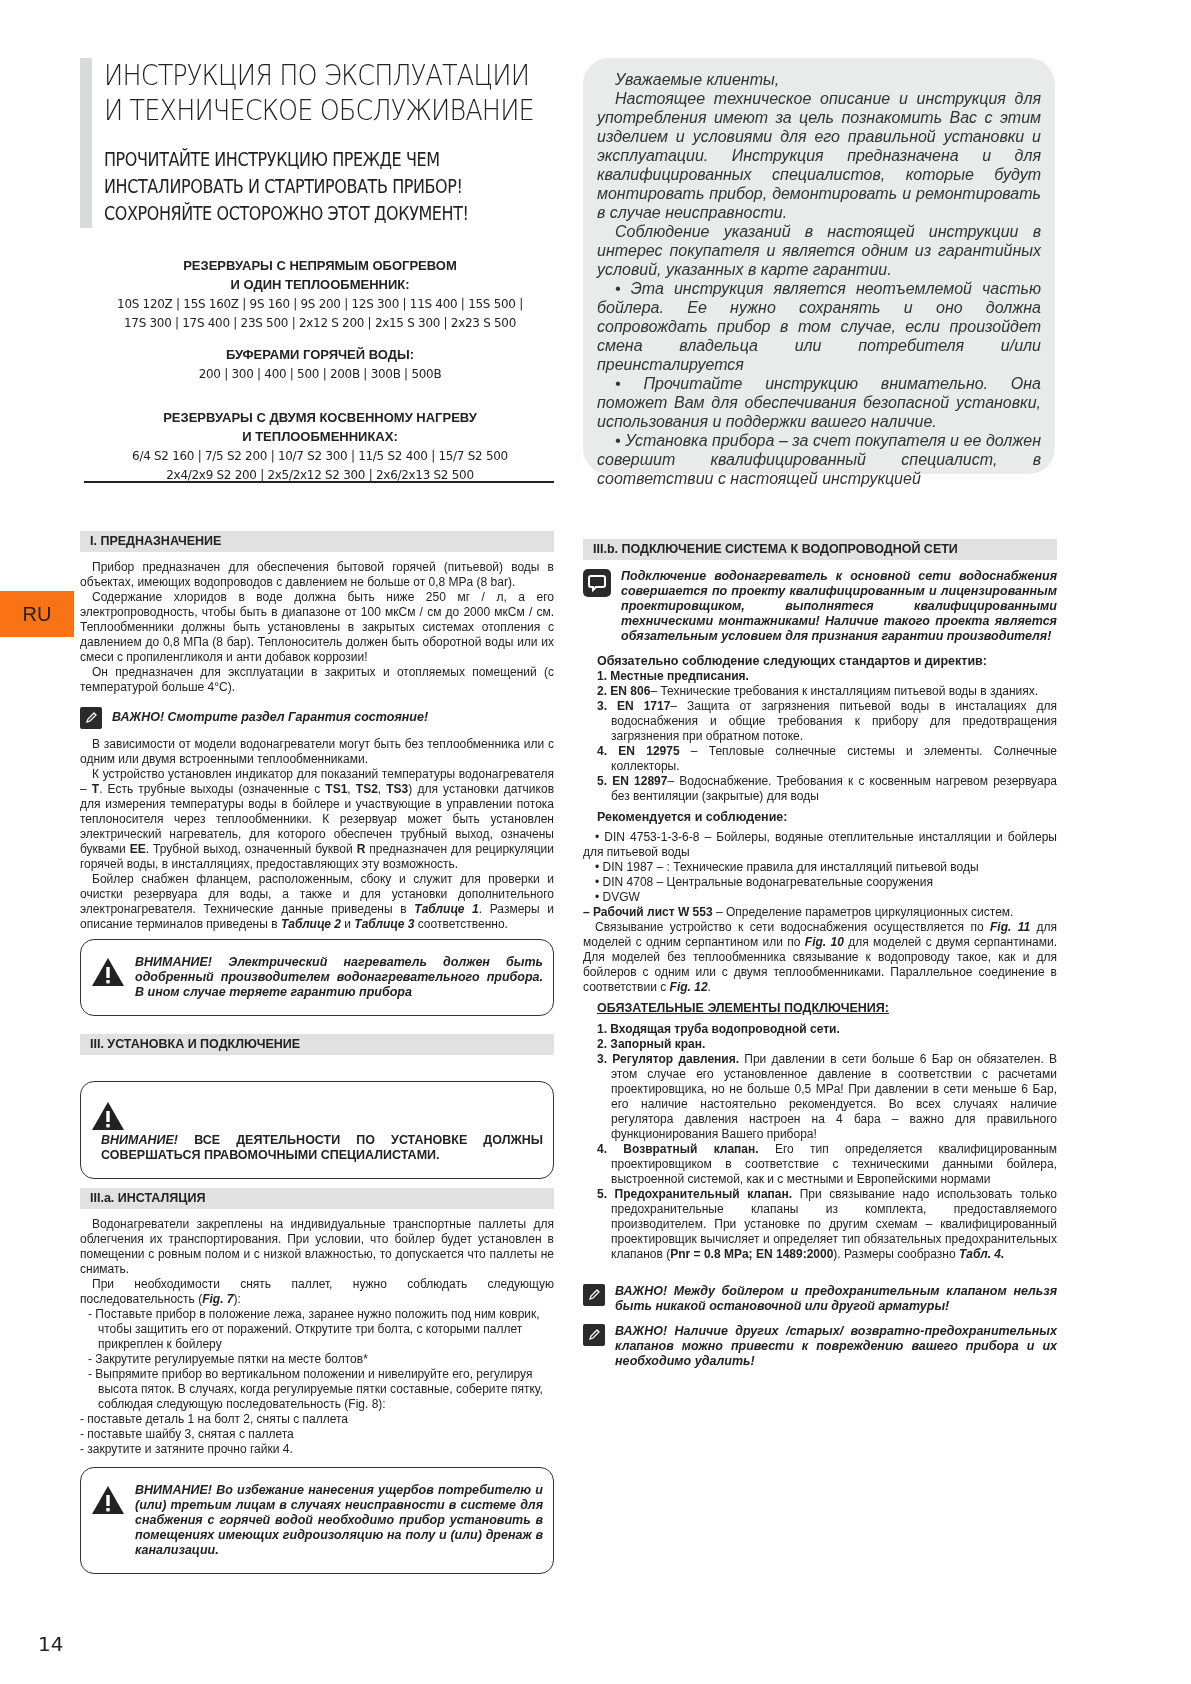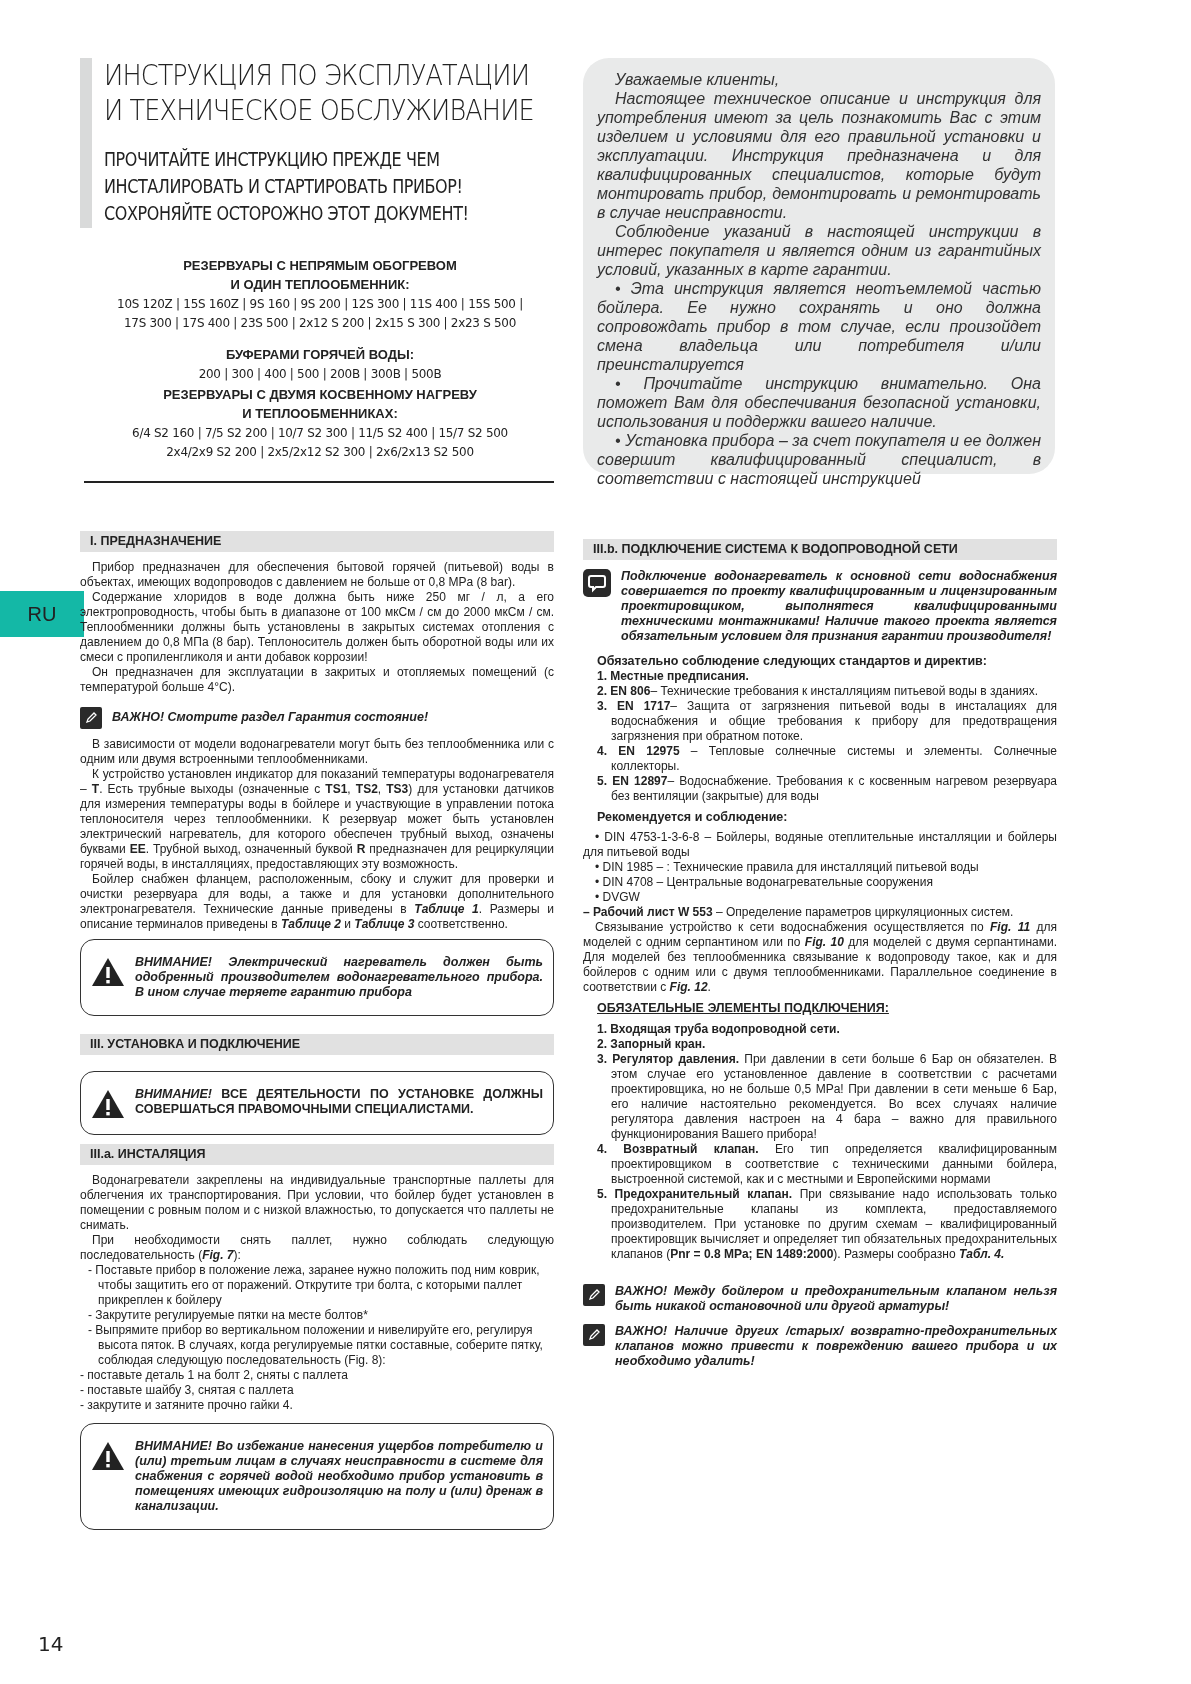--- a/index.html
+++ b/index.html
@@ -7,21 +7,21 @@
   .abs{position:absolute;}
   .title-block{left:80px;top:58px;width:480px;height:170px;border-left:12px solid #d9dada;padding-left:12px;box-sizing:border-box;}
   .title-main{font-family:"DejaVu Sans",sans-serif;font-weight:200;font-size:29px;line-height:35px;color:#222;letter-spacing:-1px;transform:scaleX(0.88);transform-origin:left;white-space:nowrap;}
   .title-sub{margin-top:18px;font-family:"DejaVu Sans",sans-serif;font-size:19.5px;line-height:27px;color:#222;letter-spacing:-0.5px;transform:scaleX(0.82);transform-origin:left;white-space:nowrap;}
   .models{left:80px;width:480px;text-align:center;}
   .models h3{margin:0;font-size:13px;font-weight:bold;line-height:19px;}
   .models .list{font-family:"DejaVu Sans",sans-serif;font-size:13px;line-height:19px;letter-spacing:-0.3px;transform:scaleX(0.92);}
   .hr{left:84px;top:481px;width:470px;height:2px;background:#222;}
   .greet{left:583px;top:58px;width:472px;height:416px;background:#e9eaea;border-radius:26px;box-sizing:border-box;padding:12px 14px 0 14px;font-style:italic;font-size:16px;line-height:19px;color:#333;text-align:justify;}
   .greet p{margin:0;text-indent:18px;}
-  .ru-tab{left:0;top:591px;width:84px;height:46px;background:#14b8a6;font-size:20px;display:flex;align-items:center;justify-content:center;color:#222;}
+  .ru-tab{left:0;top:591px;width:74px;height:46px;background:#f97316;font-size:20px;display:flex;align-items:center;justify-content:center;color:#222;}
   .sec-h{background:#e1e1e1;font-weight:bold;font-size:12.5px;line-height:21px;height:21px;padding-left:10px;color:#222;}
   .col{font-size:12px;line-height:15px;color:#222;text-align:justify;}
   .col p{margin:0;text-indent:12px;}
   .warn{border:1.5px solid #333;border-radius:14px;display:flex;align-items:flex-start;padding:15px 10px;box-sizing:border-box;}
   .warn .txt{font-weight:bold;font-style:italic;font-size:12.5px;line-height:15px;margin-left:10px;text-align:justify;}
   .tri{width:34px;height:30px;flex:0 0 34px;margin-top:2px;}
   .note{display:flex;align-items:flex-start;}
   .note .ic{width:22px;height:22px;background:#2a2a2a;border-radius:2px;flex:0 0 22px;display:flex;align-items:center;justify-content:center;}
   .note .txt{font-weight:bold;font-style:italic;font-size:12.5px;line-height:15px;margin-left:10px;text-align:justify;}
   .ul{font-weight:bold;text-decoration:underline;font-size:12.5px;}
@@ -45,21 +45,21 @@
 </div>
 
 <div class="abs models" style="top:256px;">
   <h3><span>РЕЗЕРВУАРЫ С НЕПРЯМЫМ ОБОГРЕВОМ</span><br><span>И ОДИН ТЕПЛООБМЕННИК:</span></h3>
   <div class="list"><span>10S 120Z  |  15S 160Z  |  9S 160 | 9S 200 | 12S 300 | 11S 400 | 15S 500 |</span><br><span>17S 300 | 17S 400 | 23S 500 | 2x12 S 200 | 2x15 S 300 | 2x23 S 500</span></div>
 </div>
 <div class="abs models" style="top:345px;">
   <h3>БУФЕРАМИ ГОРЯЧЕЙ ВОДЫ:</h3>
   <div class="list">200 | 300 | 400 | 500 | 200B | 300B | 500B</div>
 </div>
-<div class="abs models" style="top:385px;">
+<div class="abs models" style="top:408px;">
   <h3><span>РЕЗЕРВУАРЫ С ДВУМЯ КОСВЕННОМУ НАГРЕВУ</span><br><span>И ТЕПЛООБМЕННИКАХ:</span></h3>
   <div class="list"><span>6/4 S2 160 | 7/5 S2 200 | 10/7 S2 300 | 11/5 S2 400 | 15/7 S2 500</span><br><span>2x4/2x9 S2 200 | 2x5/2x12 S2 300 | 2x6/2x13 S2 500</span></div>
 </div>
 <div class="abs hr"></div>
 
 <div class="abs greet">
   <p>Уважаемые клиенты,</p>
   <p>Настоящее техническое описание и инструкция для употребления имеют за цель познакомить Вас с этим изделием и условиями для его правильной установки и эксплуатации. Инструкция предназначена и для квалифицированных специалистов, которые будут монтировать прибор, демонтировать и ремонтировать в случае неисправности.</p>
   <p>Соблюдение указаний в настоящей инструкции в интерес покупателя и является одним из гарантийных условий, указанных в карте гарантии.</p>
   <p>• Эта инструкция является неотъемлемой частью бойлера. Ее нужно сохранять и оно должна сопровождать прибор в том случае, если произойдет смена владельца или потребителя и/или преинсталируется</p>
@@ -93,21 +93,21 @@
   <div class="warn" style="margin-top:7px;">
     <svg class="tri" viewBox="0 0 34 30">
         <path d="M17 1 L33 29 L1 29 Z" fill="#222"></path>
         <rect x="15.3" y="10" width="3.4" height="11" fill="#fff"></rect>
         <rect x="15.3" y="23" width="3.4" height="3.4" fill="#fff"></rect>
       </svg>
     <div class="txt">ВНИМАНИЕ! Электрический нагреватель должен быть одобренный производителем водонагревательного прибора. В ином случае теряете гарантию прибора</div>
   </div>
 
   <div class="sec-h" style="margin-top:18px;">III. УСТАНОВКА И ПОДКЛЮЧЕНИЕ</div>
-  <div class="warn" style="margin-top:16px;">
+  <div class="warn" style="margin-top:26px;flex-direction:column;">
     <svg class="tri" viewBox="0 0 34 30">
         <path d="M17 1 L33 29 L1 29 Z" fill="#222"></path>
         <rect x="15.3" y="10" width="3.4" height="11" fill="#fff"></rect>
         <rect x="15.3" y="23" width="3.4" height="3.4" fill="#fff"></rect>
       </svg>
     <div class="txt" style="font-style:normal;"><i>ВНИМАНИЕ!</i><span> ВСЕ ДЕЯТЕЛЬНОСТИ ПО УСТАНОВКЕ ДОЛЖНЫ СОВЕРШАТЬСЯ ПРАВОМОЧНЫМИ СПЕЦИАЛИСТАМИ.</span></div>
   </div>
 
   <div class="sec-h" style="margin-top:9px;">III.a. ИНСТАЛЯЦИЯ</div>
   <div style="margin-top:8px;">
@@ -148,21 +148,21 @@
       <li><b>1.</b> <b>Местные предписания.</b><span></span></li>
       <li><b>2.</b> <b>EN 806</b><span>– Технические требования к инсталляциям питьевой воды в зданиях.</span></li>
       <li><b>3.</b> <b>EN 1717</b><span>– Защита от загрязнения питьевой воды в инсталациях для водоснабжения и общие требования к прибору для предотвращения загрязнения при обратном потоке.</span></li>
       <li><b>4.</b> <b>EN 12975</b><span> – Тепловые солнечные системы и элементы. Солнечные коллекторы.</span></li>
       <li><b>5.</b> <b>EN 12897</b><span>– Водоснабжение. Требования к с косвенным нагревом резервуара без вентиляции (закрытые) для воды</span></li>
     </ol>
     <div style="font-weight:bold;font-size:12.5px;margin-top:6px;">Рекомендуется и соблюдение:</div>
   </div>
   <div style="margin-top:5px;">
     <p>• DIN 4753-1-3-6-8 – Бойлеры, водяные отеплительные инсталляции и бойлеры для питьевой воды</p>
-    <p>• DIN 1985 – : Технические правила для инсталляций питьевой воды</p>
+    <p>• DIN 1987 – : Технические правила для инсталляций питьевой воды</p>
     <p>• DIN 4708 – Центральные водонагревательные сооружения</p>
     <p>• DVGW</p>
     <div style="padding-left:14px;text-indent:-14px;"><b>– Рабочий лист W 553</b><span> – Определение параметров циркуляционных систем.</span></div>
     <p><span>Связывание устройство к сети водоснабжения осуществляется по </span><span class="bi">Fig. 11</span><span> для моделей с одним серпантином или по </span><span class="bi">Fig. 10</span><span> для моделей с двумя серпантинами. Для моделей без теплообменника связывание к водопроводу такое, как и для бойлеров с одним или с двумя теплообменниками. Параллельное соединение в соответствии с </span><span class="bi">Fig. 12</span><span>.</span></p>
   </div>
   <div style="padding-left:14px;margin-top:6px;">
     <div class="ul">ОБЯЗАТЕЛЬНЫЕ ЭЛЕМЕНТЫ ПОДКЛЮЧЕНИЯ:</div>
     <ol class="num" style="margin-top:6px;">
       <li><b>1.</b> <b>Входящая труба водопроводной сети.</b></li>
       <li><b>2.</b> <b>Запорный кран.</b></li>

